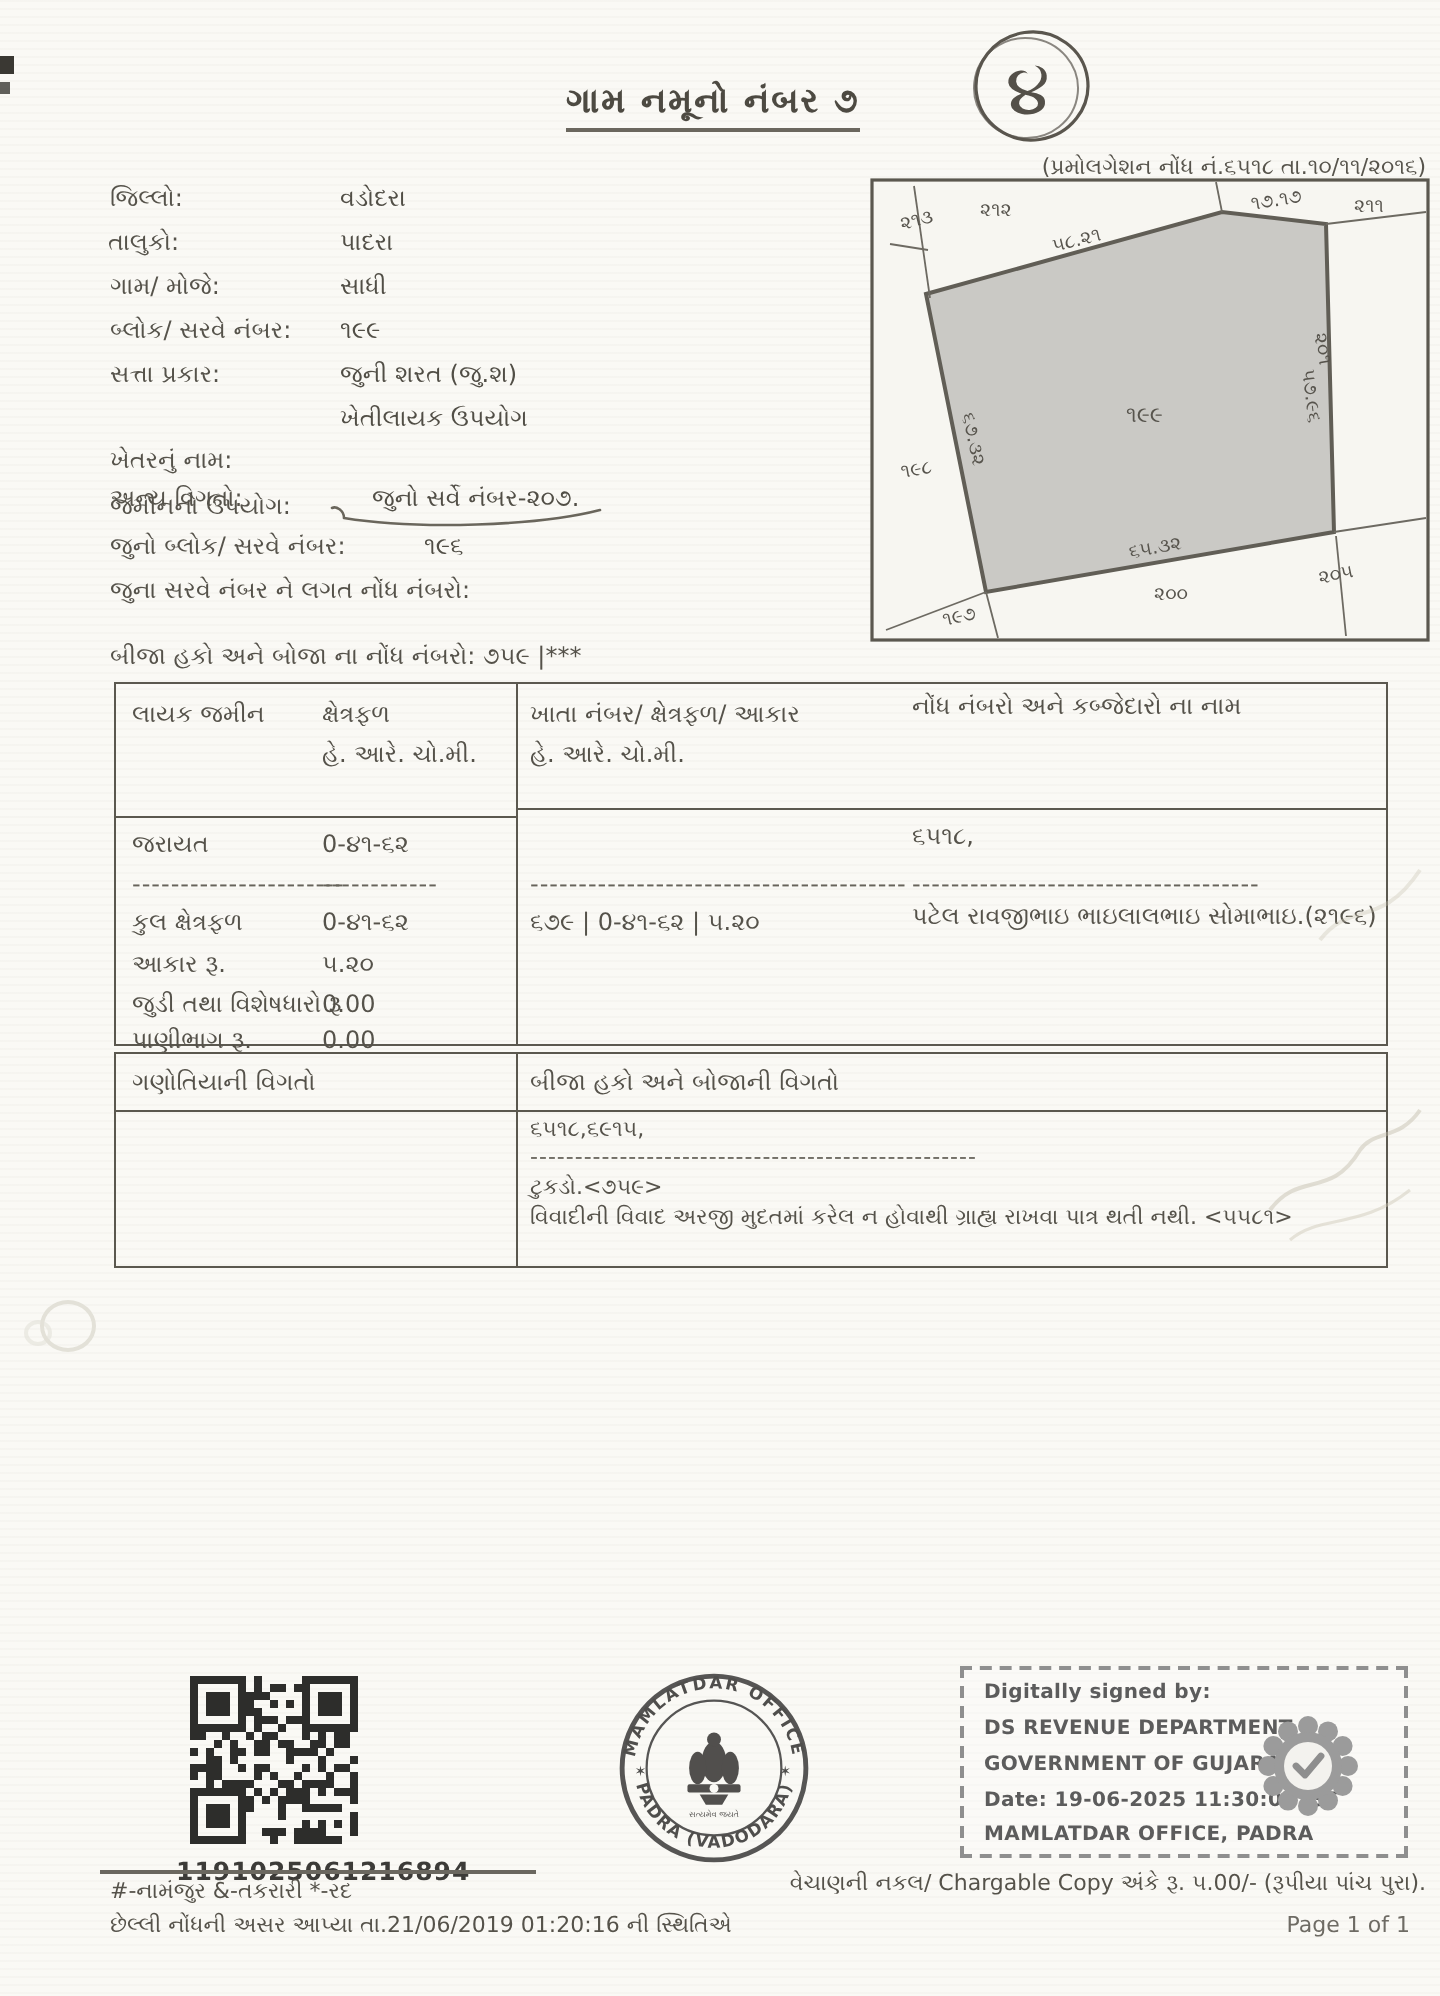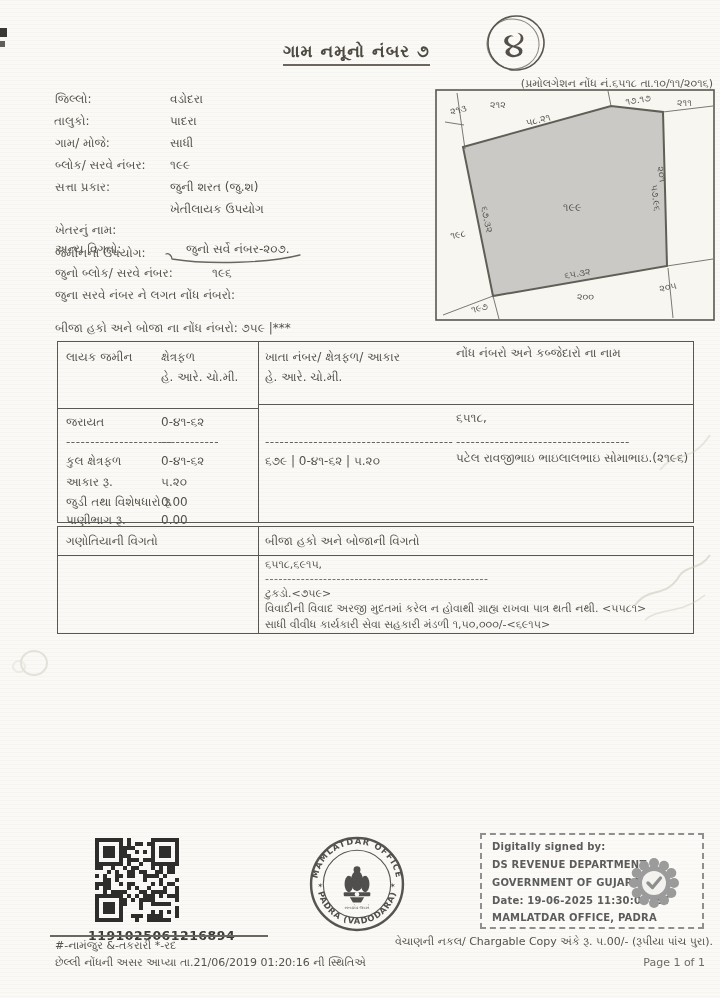--- a/index.html
+++ b/index.html
@@ -145,21 +145,20 @@
 
   <div class="tablebox" style="left:57px;top:526px;width:635px;height:106px;">
     <div class="vline" style="left:200px;"></div>
     <div class="hline" style="left:0;right:0;top:28px;"></div>
     <div class="t" style="left:8px;top:8px;">ગણોતિયાની વિગતો</div>
     <div class="t" style="left:207px;top:8px;">બીજા હકો અને બોજાની વિગતો</div>
     <div class="t small" style="left:207px;top:32px;">૬૫૧૮,૬૯૧૫,</div>
     <div class="t small dash" style="left:207px;top:46px;">--------------------------------------------------</div>
     <div class="t small" style="left:207px;top:61px;">ટુકડો.&lt;૭૫૯&gt;</div>
     <div class="t small" style="left:207px;top:76px;">વિવાદીની વિવાદ અરજી મુદતમાં કરેલ ન હોવાથી ગ્રાહ્ય રાખવા પાત્ર થતી નથી. &lt;૫૫૮૧&gt;</div>
-    <div class="t small" style="left:207px;top:92px;">સાધી વીવીધ કાર્યકારી સેવા સહકારી મંડળી ૧,૫૦,૦૦૦/-&lt;૬૯૧૫&gt;</div>
   </div>
 
   <svg style="position:absolute;left:625px;top:545px;opacity:.45;" width="90" height="80" viewBox="0 0 90 80">
     <path d="M10,60 C 25,40 40,55 55,30 C 62,20 75,25 85,10" fill="none" stroke="#c2bcab" stroke-width="2"></path>
     <path d="M20,75 C 35,62 55,70 80,50" fill="none" stroke="#cdc7b6" stroke-width="1.6"></path>
   </svg>
   <svg style="position:absolute;left:655px;top:420px;opacity:.35;" width="60" height="60" viewBox="0 0 60 60">
     <path d="M5,50 C 20,30 35,45 55,15" fill="none" stroke="#c9c3b2" stroke-width="2"></path>
   </svg>
 

